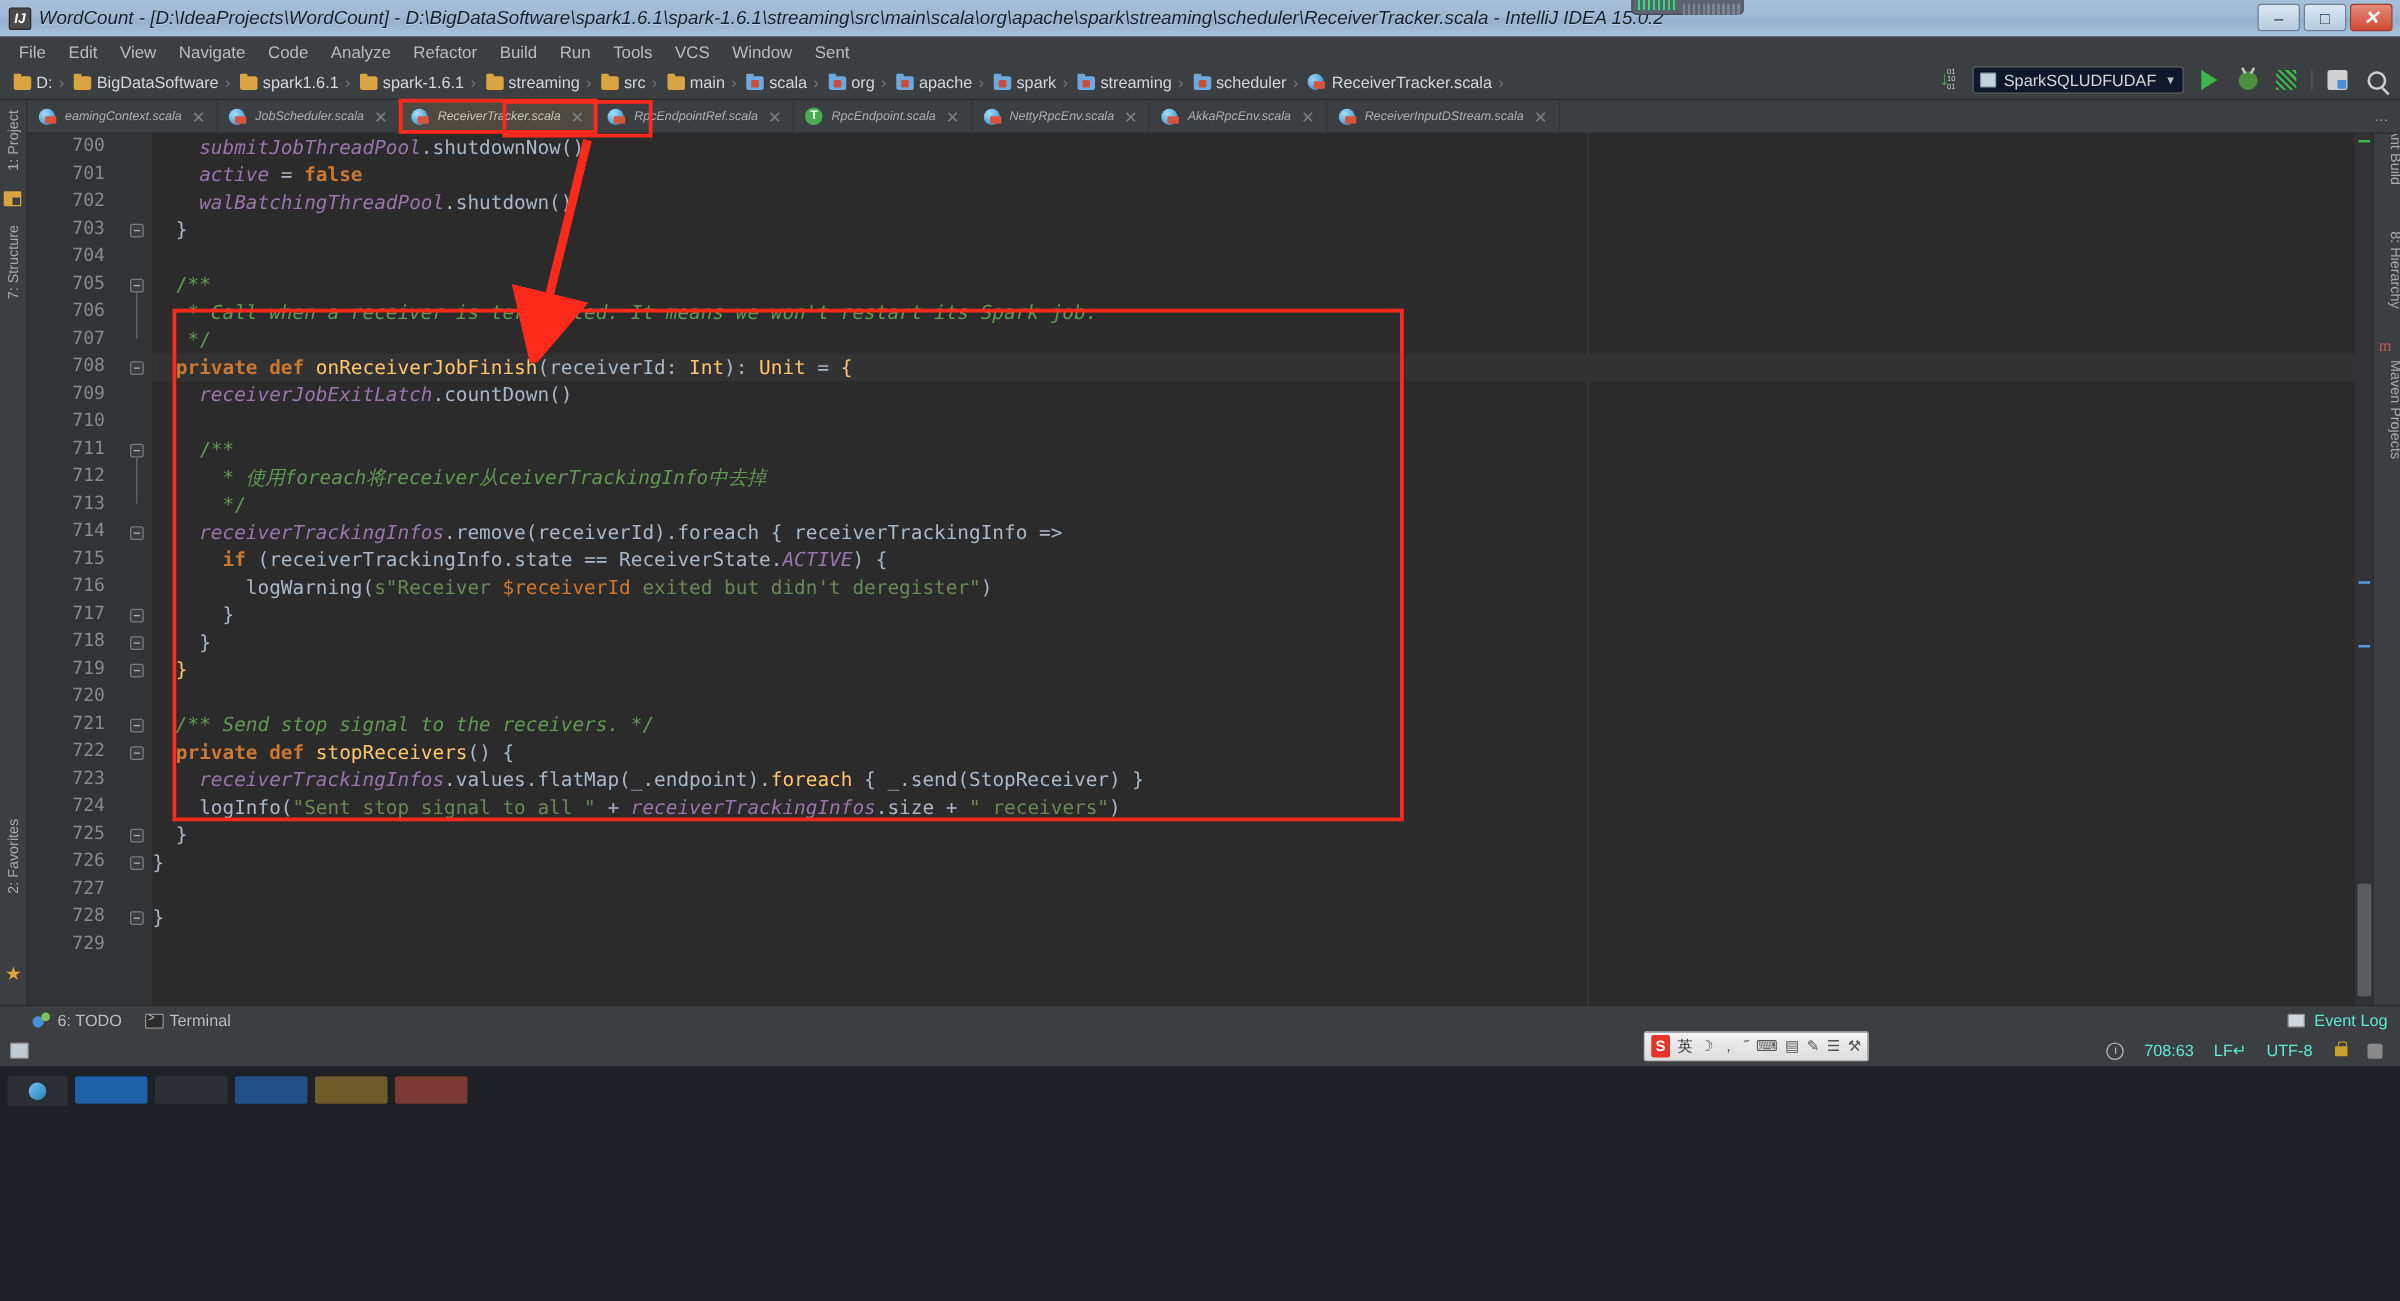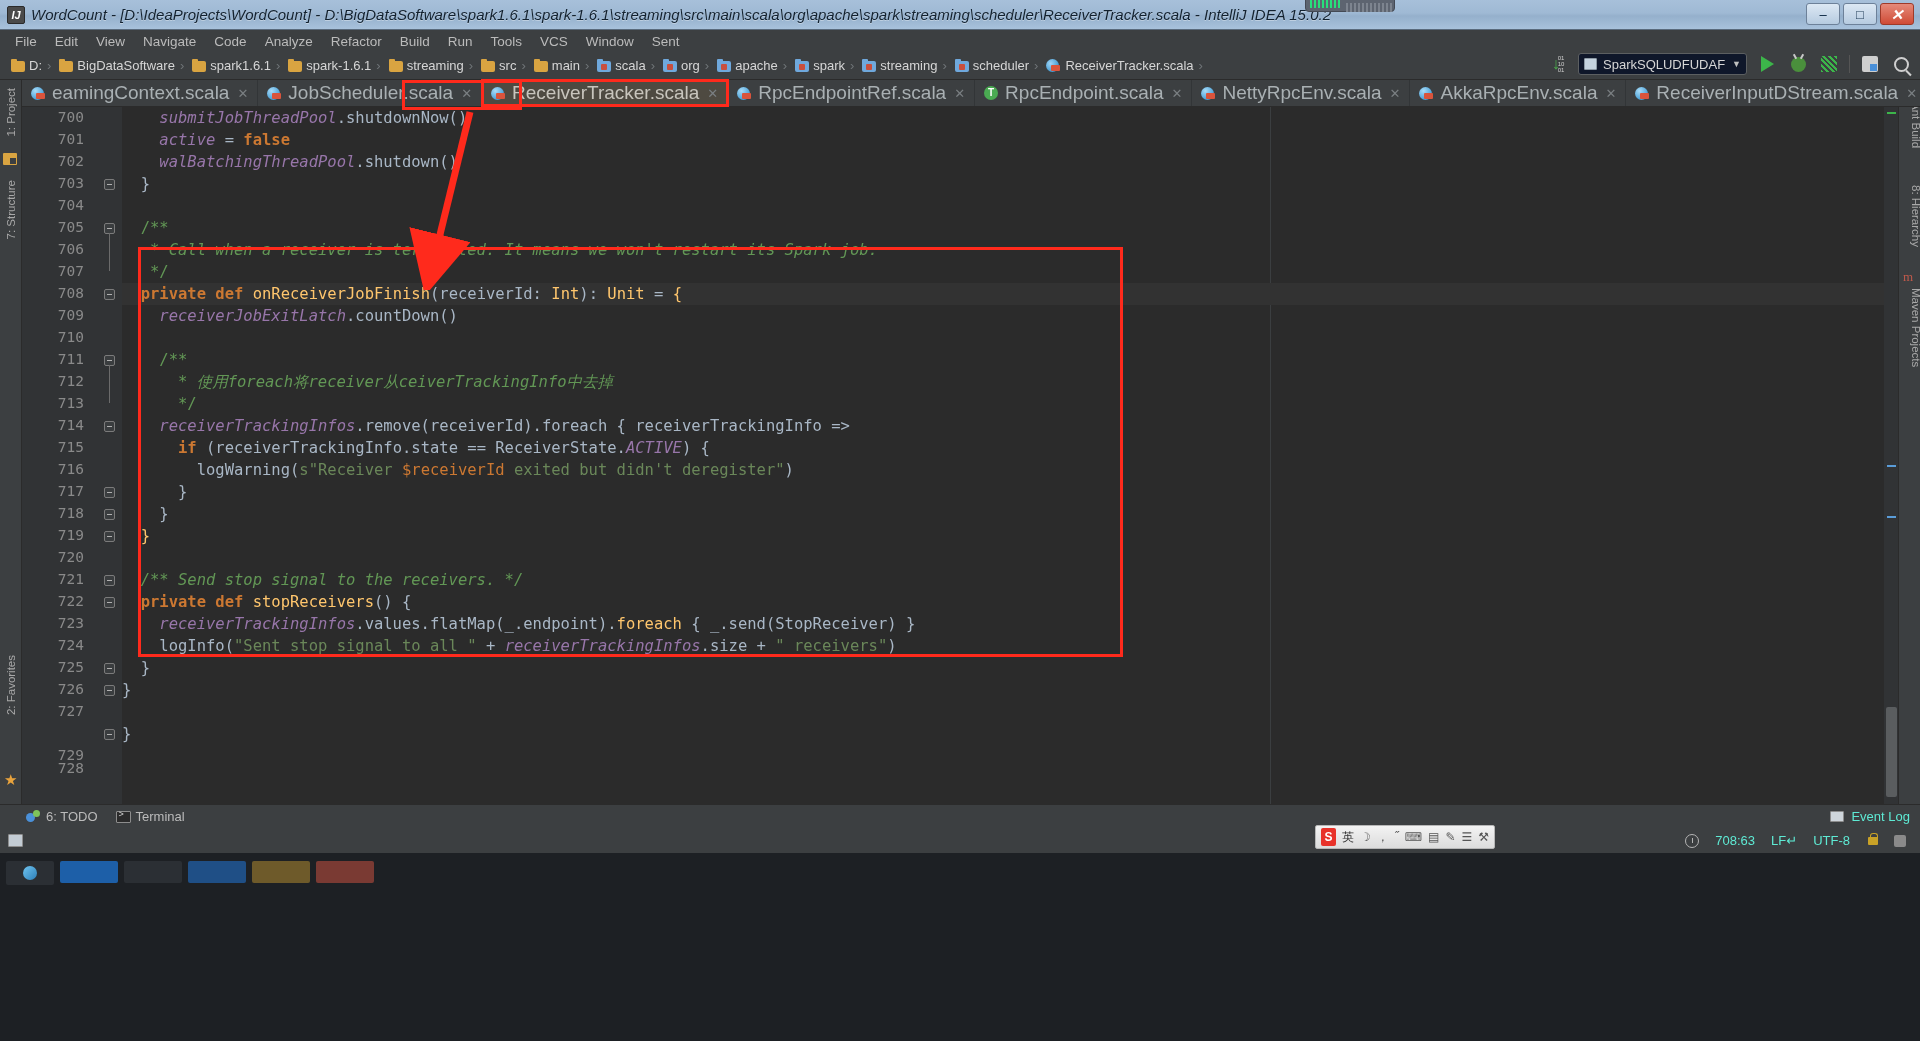--- a/index.html
+++ b/index.html
@@ -119,21 +119,21 @@
   
   .tabbar {
     position: absolute; left: 22px; top: 80px; width: 1898px; height: 27px;
     background: #3c3f41; display: flex; align-items: stretch;
     border-bottom: 1px solid #2b2b2b;
   }
   .etab {
     display: flex; align-items: center; padding: 0 9px; gap: 6px;
     border-right: 1px solid #323537; position: relative; cursor: default;
   }
-  .etab .nm { font-size: 19px; color: #a9b0b3; white-space: nowrap; }
+  .etab .nm { font-size: 10px; color: #a9b0b3; white-space: nowrap; font-style: italic; }
   .etab.active { background: #4e4a41; }
   .etab.active .nm { color: #c8c5bd; }
   .etab .x { font-size: 13px; color: #7a7f82; margin-left: 2px; }
   .etab.highlight { outline: 3px solid #ff2a1c; outline-offset: -2px; z-index: 5; }
   .tico { width: 15px; height: 15px; position: relative; flex: 0 0 auto; }
   .tico.scala::before {
     content: ""; position: absolute; left: 0; top: 1px; width: 13px; height: 13px; border-radius: 50%;
     background: radial-gradient(circle at 35% 30%, #a9dcf8 0%, #56a8dc 60%, #2f7cb4 100%);
   }
   .tico.scala::after {
@@ -525,21 +525,21 @@
         <div class="gutterline" style="top: 398px;">718</div>
         <div class="gutterline" style="top: 420px;">719</div>
         <div class="gutterline" style="top: 442px;">720</div>
         <div class="gutterline" style="top: 464px;">721</div>
         <div class="gutterline" style="top: 486px;">722</div>
         <div class="gutterline" style="top: 508px;">723</div>
         <div class="gutterline" style="top: 530px;">724</div>
         <div class="gutterline" style="top: 552px;">725</div>
         <div class="gutterline" style="top: 574px;">726</div>
         <div class="gutterline" style="top: 596px;">727</div>
-        <div class="gutterline" style="top: 618px; margin-top: 35px;">728</div>
+        <div class="gutterline" style="top: 618px;">728</div>
         <div class="gutterline" style="top: 640px;">729</div>
         <div class="foldmark" style="top: 72px;"></div>
         <div class="foldmark" style="top: 116px;"></div>
         <div class="foldmark" style="top: 182px;"></div>
         <div class="foldmark" style="top: 248px;"></div>
         <div class="foldmark" style="top: 314px;"></div>
         <div class="foldmark" style="top: 380px;"></div>
         <div class="foldmark" style="top: 402px;"></div>
         <div class="foldmark" style="top: 424px;"></div>
         <div class="foldmark" style="top: 468px;"></div>

